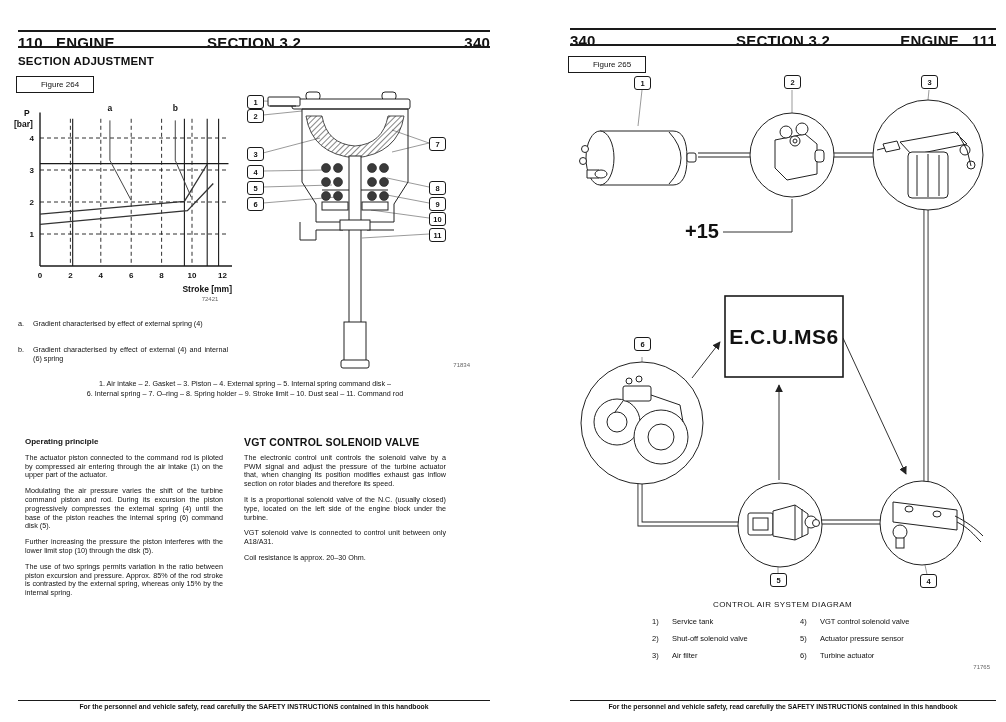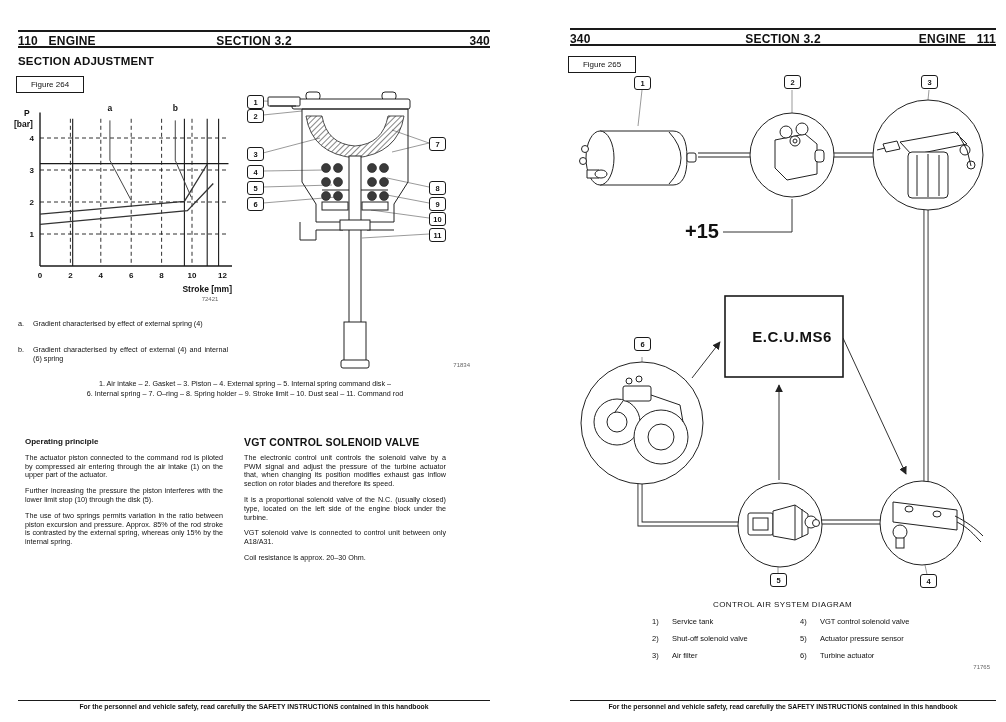--- a/index.html
+++ b/index.html
@@ -1,35 +1,35 @@
 <!DOCTYPE html>
 <html><head>
 <meta charset="utf-8">
 <style>
   html,body{margin:0;padding:0;background:#e8e8e8;}
   .sheet{position:relative;width:1006px;height:722px;background:#ffffff;overflow:hidden;
          font-family:"Liberation Sans",sans-serif;color:#111;}
   .rule{position:absolute;background:#1a1a1a;}
-  .hdr{position:absolute;display:flex;justify-content:space-between;font-size:12px;font-weight:bold;letter-spacing:.2px;}
+  .hdr{position:absolute;display:flex;justify-content:space-between;font-size:15px;font-weight:bold;letter-spacing:.2px;}
   .hdr .c{position:absolute;left:0;right:0;text-align:center;}
   .title{position:absolute;font-size:11.5px;font-weight:bold;letter-spacing:.2px;}
-  .figbox{position:absolute;border:1.3px solid #1a1a1a;font-size:8px;display:flex;align-items:center;justify-content:center;}
+  .figbox{position:absolute;border:1.3px solid #1a1a1a;font-size:8px;display:flex;align-items:center;justify-content:center;padding-left:10px;}
   .body-col{position:absolute;font-size:7.2px;line-height:8.8px;text-align:justify;}
   .body-col p{margin:7px;}
   .sec-head{font-weight:bold;font-size:8px;margin:0 0 1px 0;}
   .sec-head-big{font-weight:bold;font-size:10.5px;margin:0 0 2px 0;letter-spacing:.2px;}
   .note{position:absolute;font-size:7.2px;line-height:8.8px;display:flex;}
   .note .k{width:15px;flex:none;}
   .note .t{width:195px;text-align:justify;}
   .caption{position:absolute;font-size:7.2px;line-height:9.5px;text-align:center;}
   .code{position:absolute;font-size:6px;color:#666;}
   .footer-text{position:absolute;font-size:6.8px;font-weight:bold;text-align:center;}
   .callout{position:absolute;width:15px;height:12px;border:1.2px solid #1a1a1a;border-radius:3px;
            font-size:7.5px;font-weight:bold;display:flex;align-items:center;justify-content:center;background:#fff;z-index:5;}
-  .ecu-label{position:absolute;font-size:15px;font-weight:bold;letter-spacing:.5px;padding-left:8px;}
+  .ecu-label{position:absolute;font-size:21px;font-weight:bold;letter-spacing:.5px;}
   .plus15{position:absolute;font-size:20px;font-weight:bold;}
   .diagram-caption{position:absolute;font-size:8px;letter-spacing:.4px;text-align:center;}
   .legend{position:absolute;display:grid;grid-auto-flow:column;grid-template-rows:repeat(3,17px);grid-template-columns:148px auto;font-size:7.5px;}
   .legend-row{display:flex;align-items:flex-start;}
   .legend-num{width:20px;flex:none;}
   
   svg{position:absolute;overflow:visible;}
   .axis{stroke:#1a1a1a;stroke-width:1.4;fill:none;}
   .grid{stroke:#1a1a1a;stroke-width:0.9;stroke-dasharray:4 3;fill:none;}
   .ref{stroke:#1a1a1a;stroke-width:1.1;fill:none;}
@@ -184,20 +184,21 @@
     </div>
 
     <div class="caption" style="left:30px;top:379px;width:430px">
       <div>1. Air intake – 2. Gasket – 3. Piston – 4. External spring – 5. Internal spring command disk –</div>
       <div>6. Internal spring – 7. O–ring – 8. Spring holder – 9. Stroke limit – 10. Dust seal – 11. Command rod</div>
     </div>
 
     <div class="body-col" style="left:18px;top:431px;width:212px">
       <p class="sec-head">Operating principle</p>
       <p>The actuator piston connected to the command rod is piloted by compressed air entering through the air intake (1) on the upper part of the actuator.</p>
+      <p>Modulating the air pressure varies the shift of the turbine command piston and rod. During its excursion the piston progressively compresses the external spring (4) until the base of the piston reaches the internal spring (6) command disk (5).</p>
       <p>Further increasing the pressure the piston  interferes with the lower limit stop (10) through the disk (5).</p>
       <p>The use of two springs permits variation in the ratio between piston excursion and pressure. Approx. 85% of the rod stroke is contrasted by the external spring, whereas only 15% by the internal spring.</p>
     </div>
 
     <div class="body-col" style="left:237px;top:431px;width:216px">
       <p class="sec-head-big">VGT CONTROL SOLENOID VALVE</p>
       <p>The electronic control unit controls the solenoid valve by a PWM signal and adjust the pressure of the turbine actuator that, when changing its position modifies exhaust gas inflow section on rotor blades and therefore its speed.</p>
       <p>It is a proportional solenoid valve of the N.C. (usually closed) type, located on the left side of the engine block under the turbine.</p>
       <p>VGT solenoid valve is connected to control unit between only A18/A31.</p>
       <p>Coil resistance is approx. 20–30 Ohm.</p>

